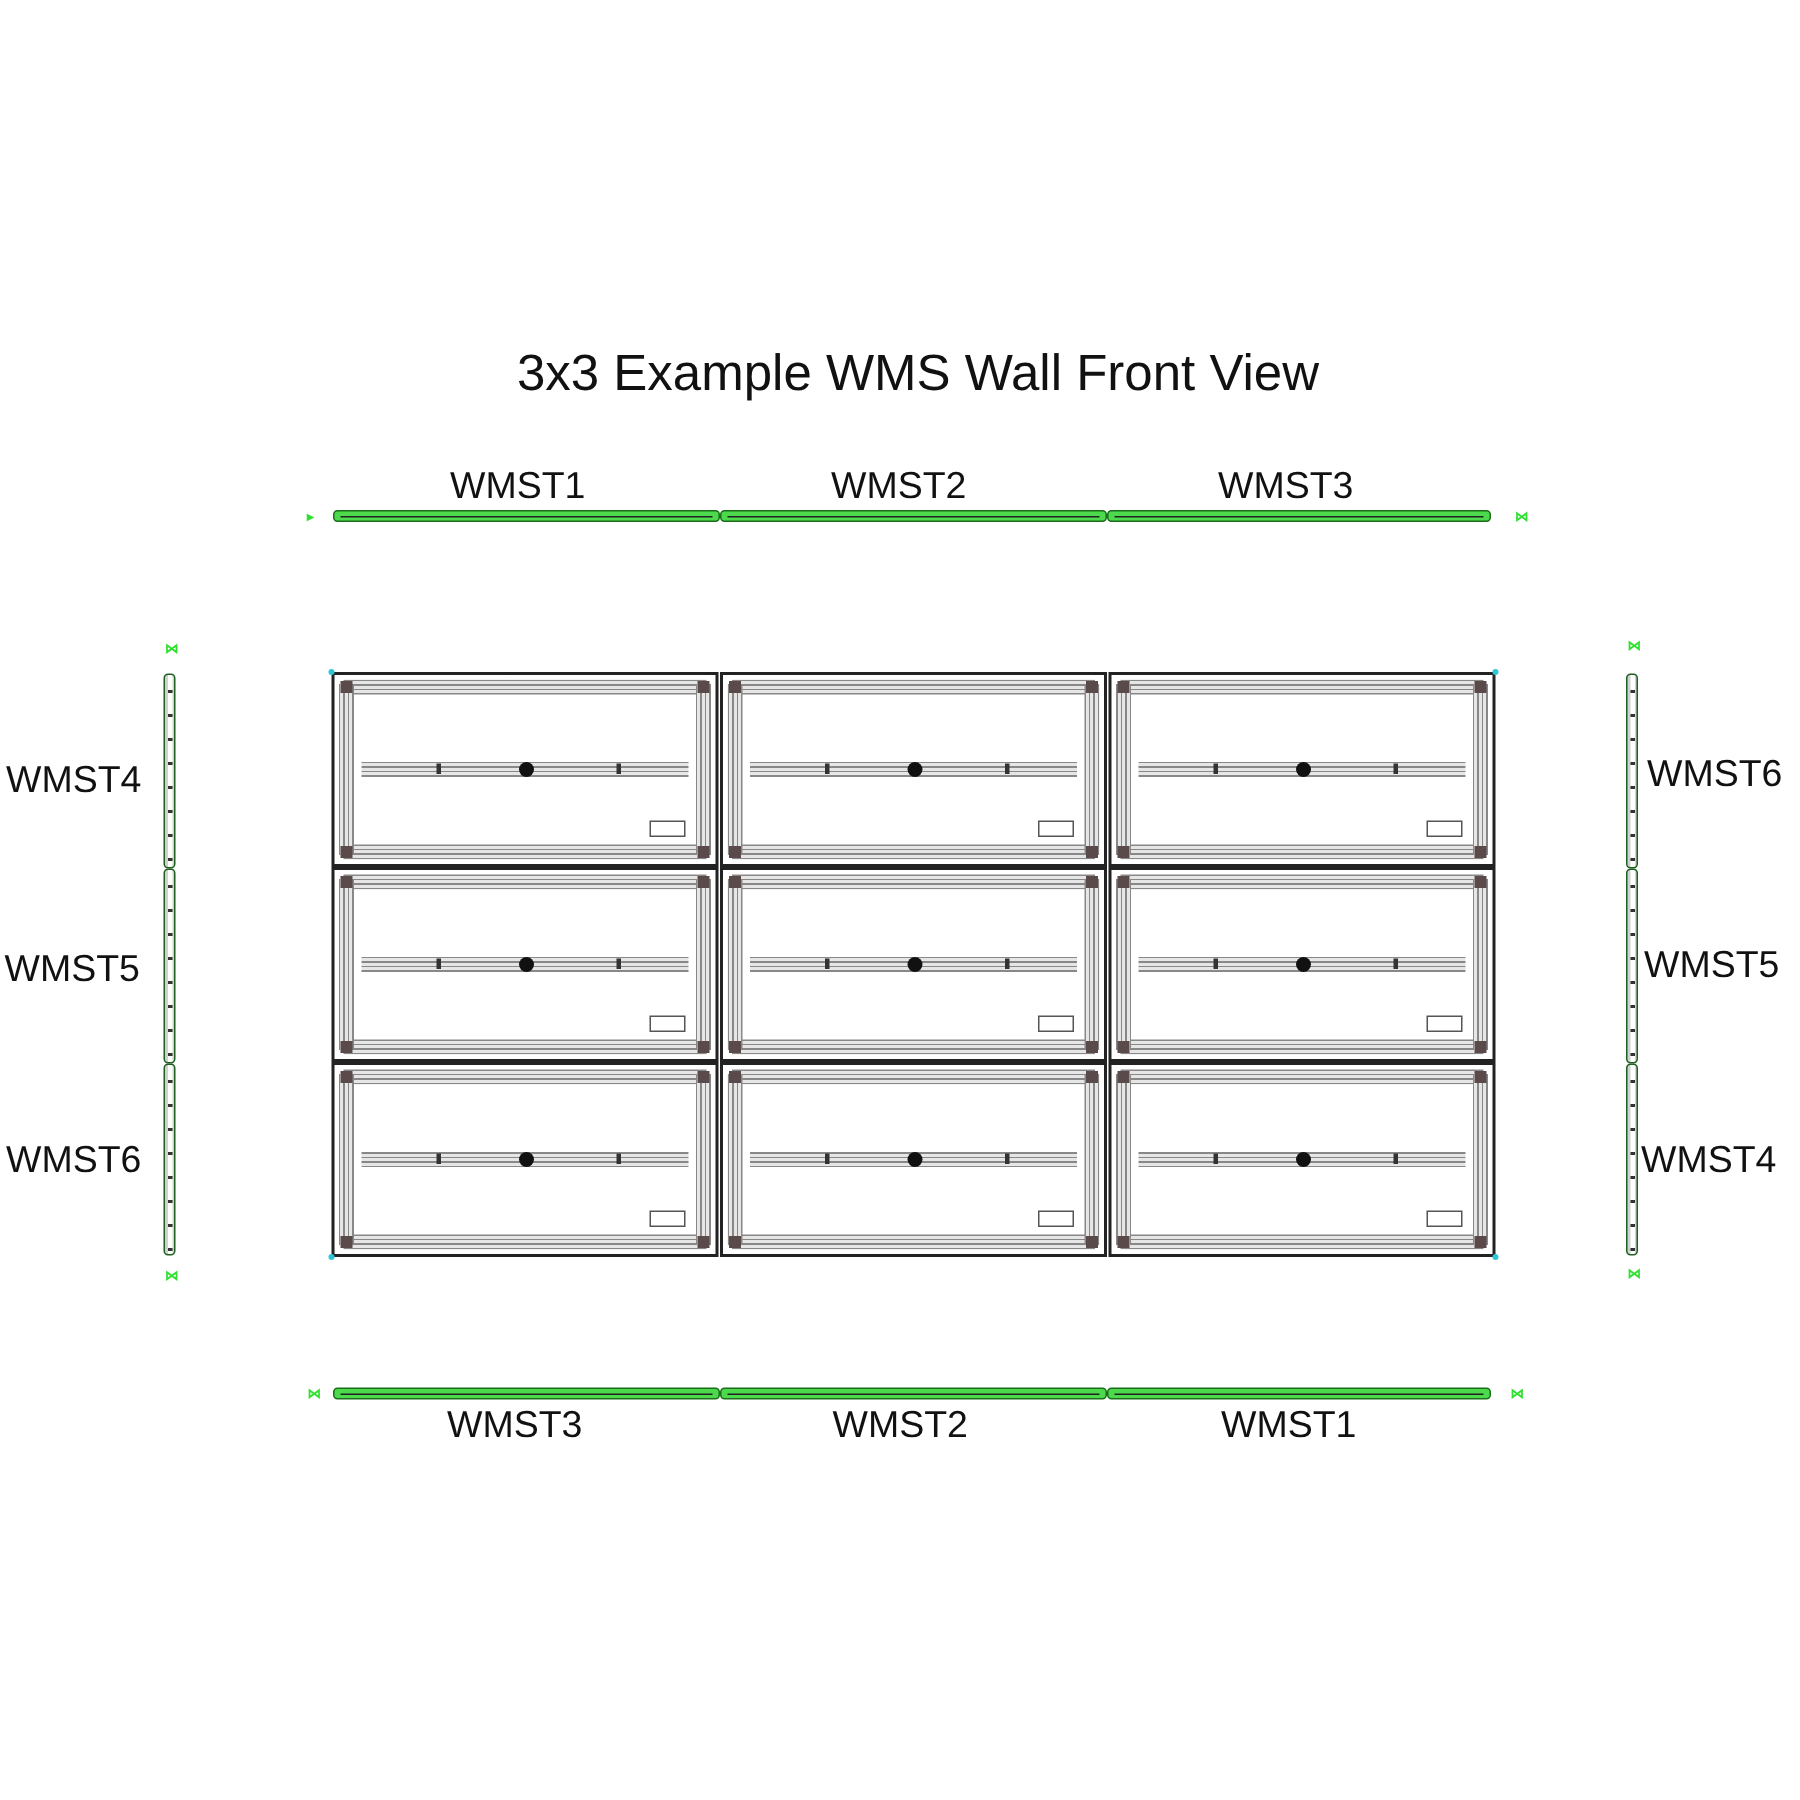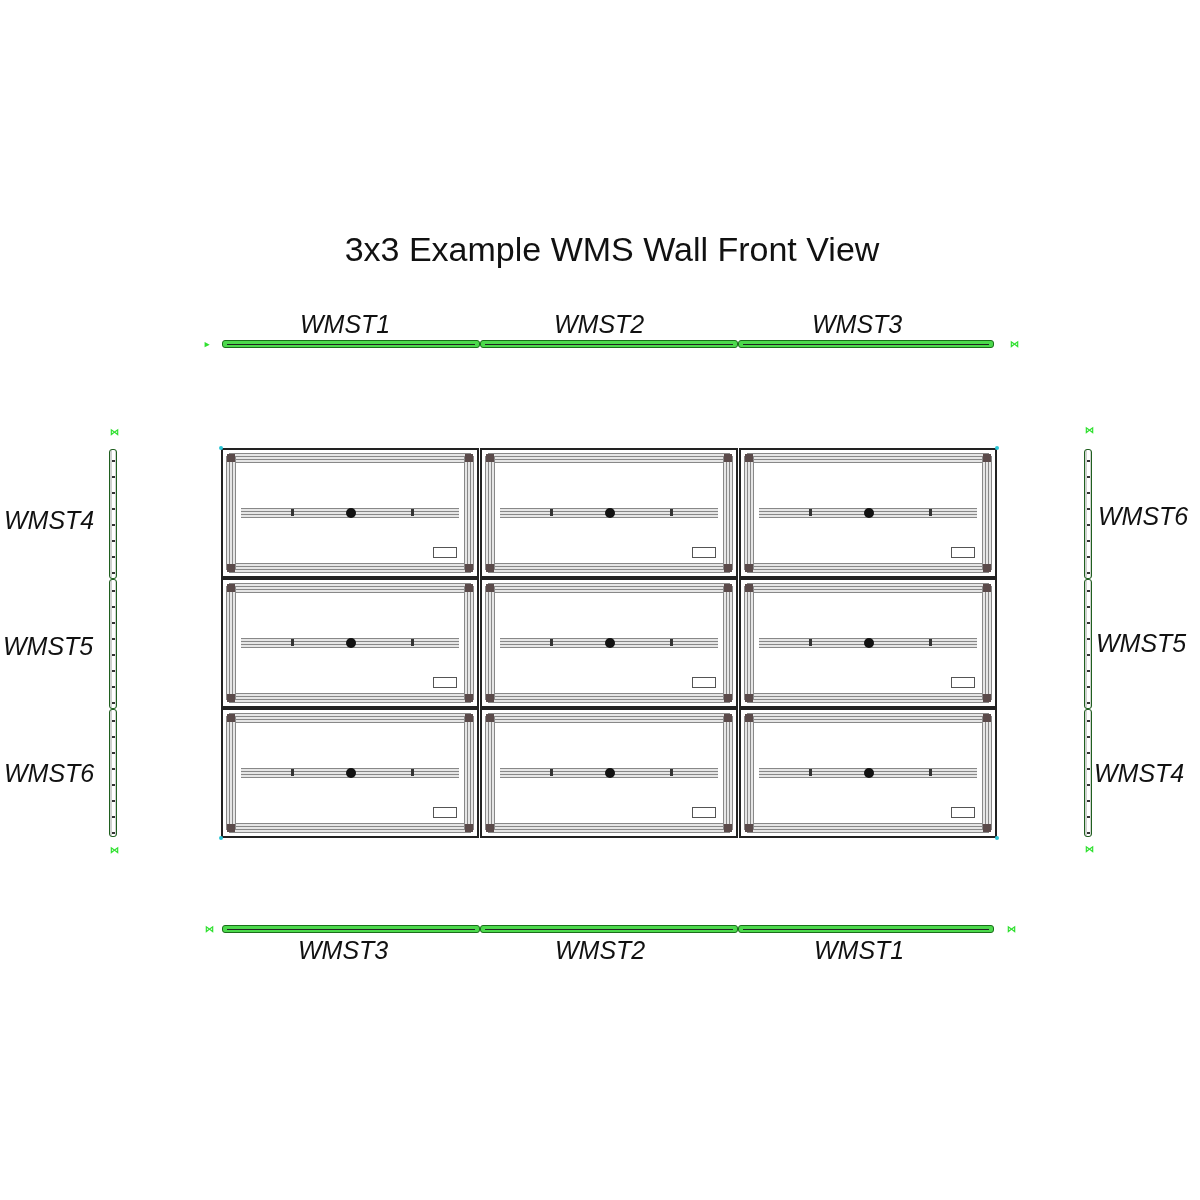--- a/index.html
+++ b/index.html
@@ -1,20 +1,20 @@
 <!DOCTYPE html>
 <html><head>
 <meta charset="utf-8">
 <style>
   html, body { margin:0; padding:0; background:#ffffff; }
   body { width:1200px; height:1200px; position:relative; overflow:hidden;
          font-family:"Liberation Sans", sans-serif; color:#111; }
   .title { position:absolute; left:0; width:1224px; top:230px; text-align:center;
            font-size:34px; }
-  .lbl { position:absolute; font-size:25px; line-height:28px; white-space:nowrap;font-style:italic; }
+  .lbl { position:absolute; font-size:25px; line-height:28px; white-space:nowrap; }
   .hbar { position:absolute; height:8px; background:#4cd94c; border:1px solid #1a6e1a; border-radius:3px;
           box-sizing:border-box; }
   .hbar::after { content:""; position:absolute; left:4px; right:4px; top:3px; height:1px; background:#222; }
   .vbar { position:absolute; width:8px; background:#cfd3cf; border:1.5px solid #1f5f1f; border-radius:3px;
           box-sizing:border-box;
           background-image: repeating-linear-gradient(to bottom, #ffffff 0 10px, #333 10px 12px, #ffffff 12px 16px);
           background-size:3px 100%; background-repeat:repeat-y; background-position:center; }
   .endmark { position:absolute; width:6px; height:8px; color:#30e030; font-size:9px; line-height:8px; text-align:center; font-weight:bold; }
   .wall { position:absolute; left:221px; top:448px; width:776px; height:390px; }
   .panel { position:absolute; width:258px; height:130px; box-sizing:border-box; border:2px solid #222; background:#fff; }

